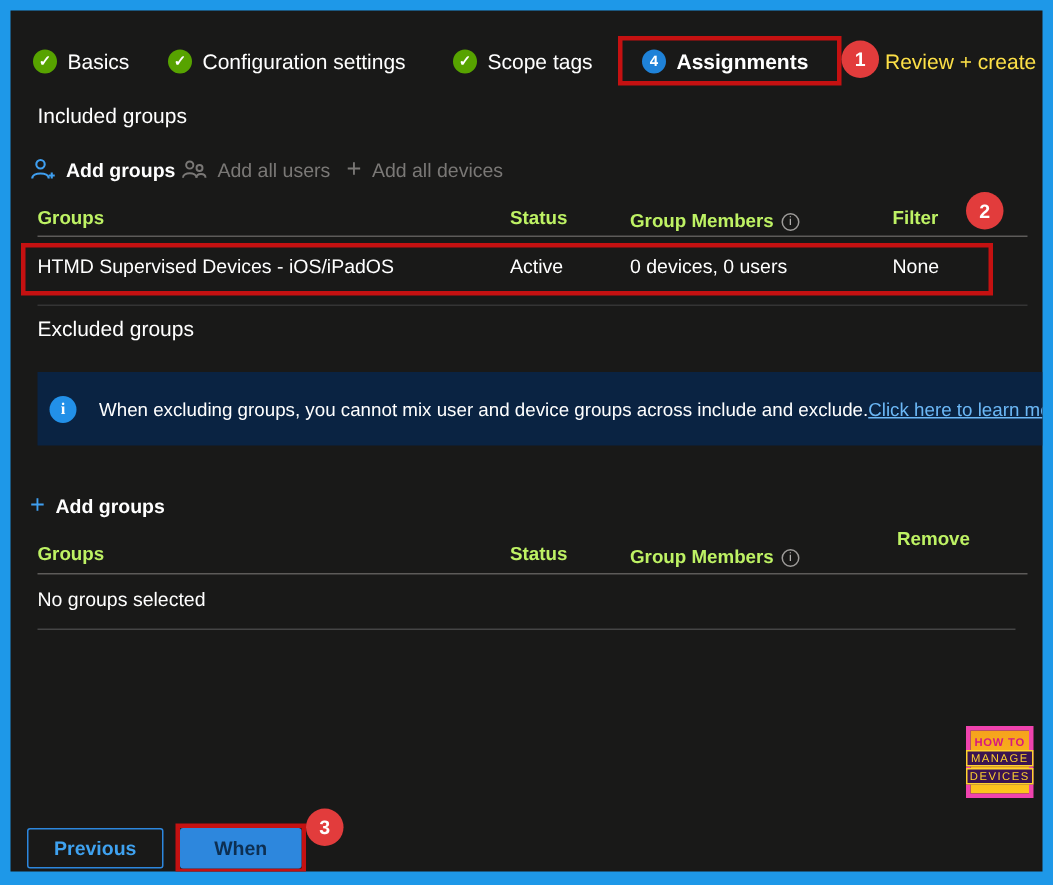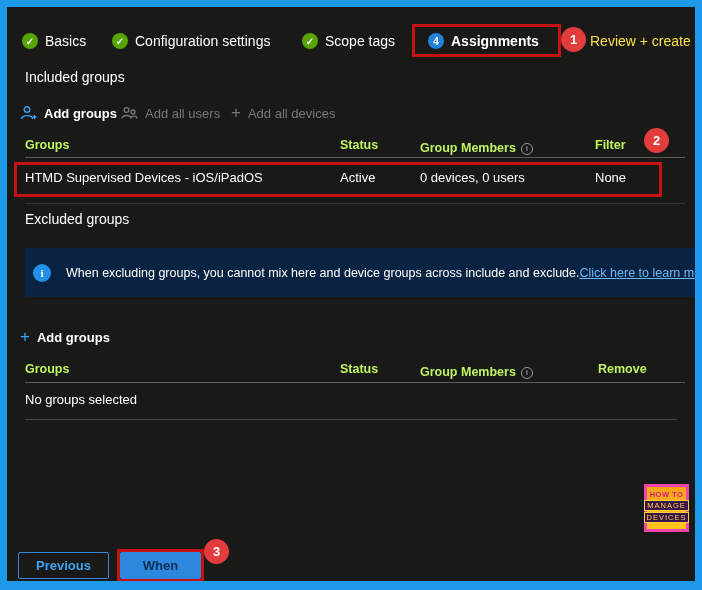--- a/index.html
+++ b/index.html
@@ -128,35 +128,35 @@
       <span class="abs td" style="left:413px;">0 devices, 0 users</span>
       <span class="abs td" style="left:588px;">None</span>
     </div>
 
     <div class="abs divider faint" style="left:18px; top:196px; width:660px;"></div>
 
     <div class="abs section-heading" style="left:18px; top:204px;">Excluded groups</div>
 
     <div class="abs banner" style="left:18px; top:241px; width:670px; height:49px;">
       <span class="banner-icon">i</span>
-      <span class="banner-text">When excluding groups, you cannot mix here and device groups across include and exclude. </span>
+      <span class="banner-text">When excluding groups, you cannot mix user and device groups across include and exclude. </span>
       <span class="banner-link">Click here to learn more abo</span>
     </div>
 
     <div class="abs tb-btn" style="left:13px; top:318px;">
       <span class="plus-glyph">+</span>
       <span class="tb-label">Add groups</span>
     </div>
 
     <div class="abs th" style="left:18px; top:355px;">Groups</div>
     <div class="abs th" style="left:333px; top:355px;">Status</div>
     <div class="abs" style="left:413px; top:355px;">
       <span class="th">Group Members</span><span class="info-circle">i</span>
     </div>
-    <div class="abs th" style="left:591px; top:355px;">Remove</div>
+    <div class="abs th" style="left:591px; top:345px;">Remove</div>
 
     <div class="abs divider" style="left:18px; top:375px; width:660px;"></div>
 
     <div class="abs td" style="left:18px; top:385px;">No groups selected</div>
 
     <div class="abs divider faint" style="left:18px; top:412px; width:652px; background:#454545;"></div>
 
     <div class="abs logo" style="left:637px; top:477px; width:45px; height:48px;">
       <span class="logo-top">HOW TO</span>
       <span class="logo-row">MANAGE</span>

